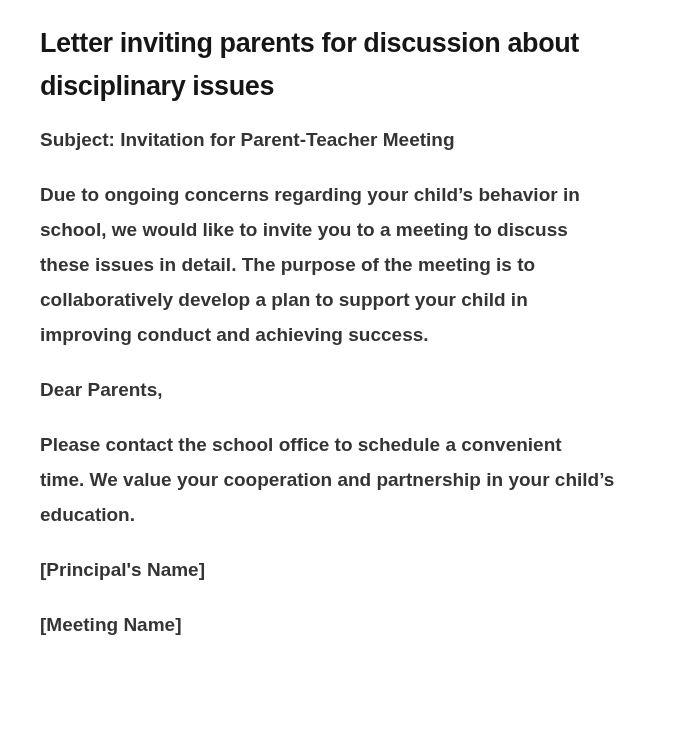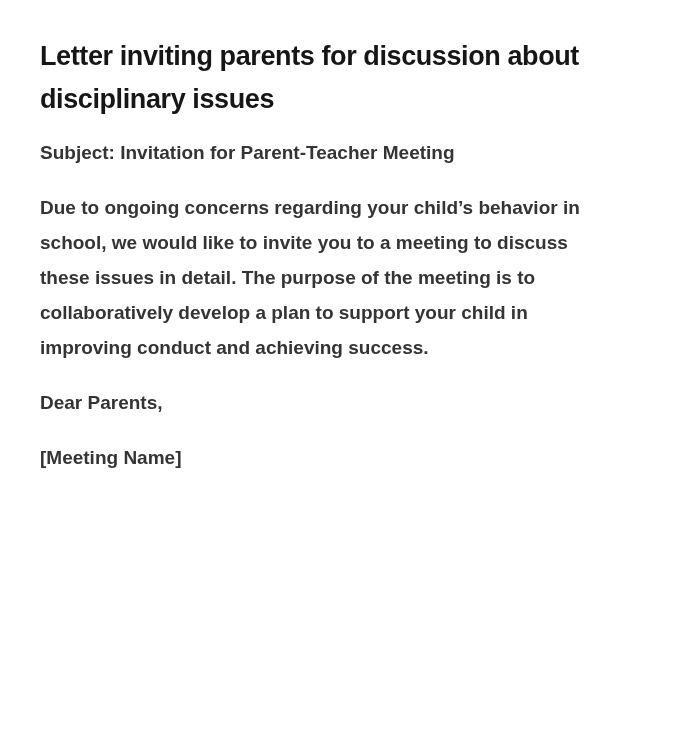--- a/index.html
+++ b/index.html
@@ -13,21 +13,21 @@
     padding: 0;
   }
   body {
     width: 700px;
     height: 735px;
     background: var(--background);
     font-family: "Liberation Sans", sans-serif;
     overflow: hidden;
   }
   .page {
-    padding: 35px 40px 0 40px;
+    padding: 22px 40px 0 40px;
     width: 700px;
   }
   .letter-title {
     margin: 0 0 14px 0;
     font-size: 27px;
     line-height: 43px;
     font-weight: 700;
     letter-spacing: -0.4px;
     color: var(--heading);
     white-space: pre-line;
@@ -51,17 +51,21 @@
   <p class="letter-paragraph">Subject: Invitation for Parent-Teacher Meeting</p>
 
   <p class="letter-paragraph">Due to ongoing concerns regarding your child’s behavior in
 school, we would like to invite you to a meeting to discuss
 these issues in detail. The purpose of the meeting is to
 collaboratively develop a plan to support your child in
 improving conduct and achieving success.</p>
 
   <p class="letter-paragraph">Dear Parents,</p>
 
+  <p class="letter-paragraph">Please contact the school office to schedule a convenient
+time. We value your cooperation and partnership in your child’s
+education.</p>
 
 
+  <p class="letter-paragraph">[Principal's Name]</p>
 
   <p class="letter-paragraph">[Meeting Name]</p>
 </main>
 
 </body></html>

